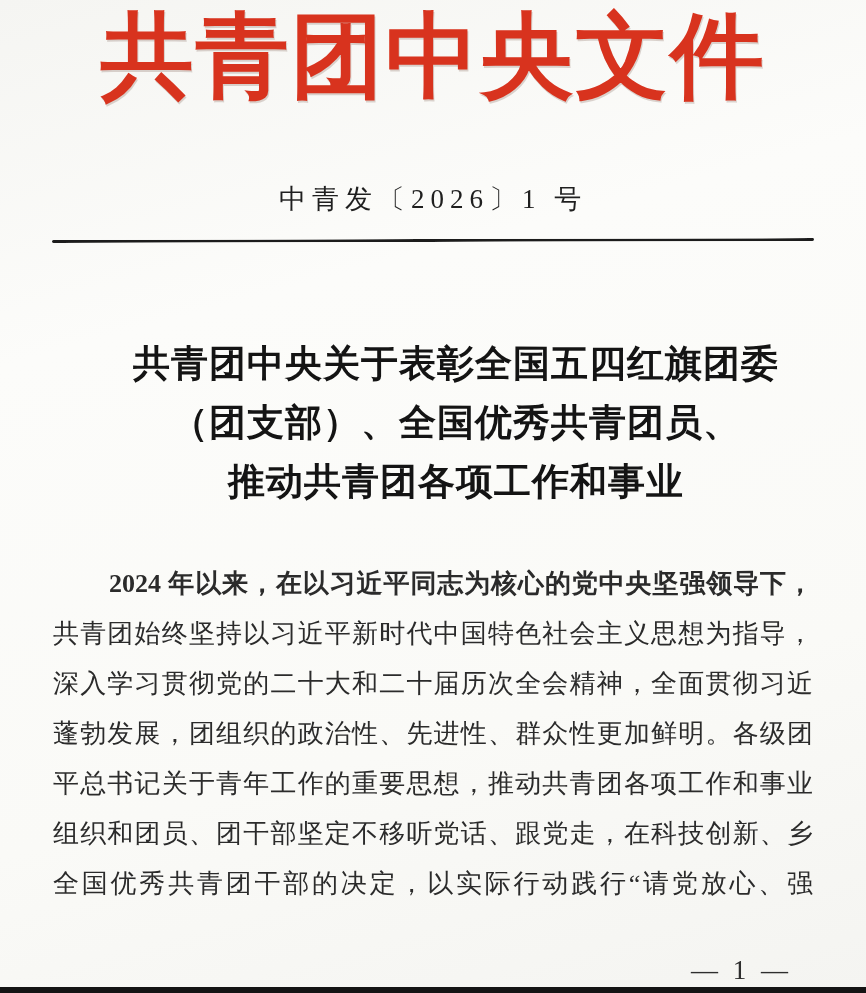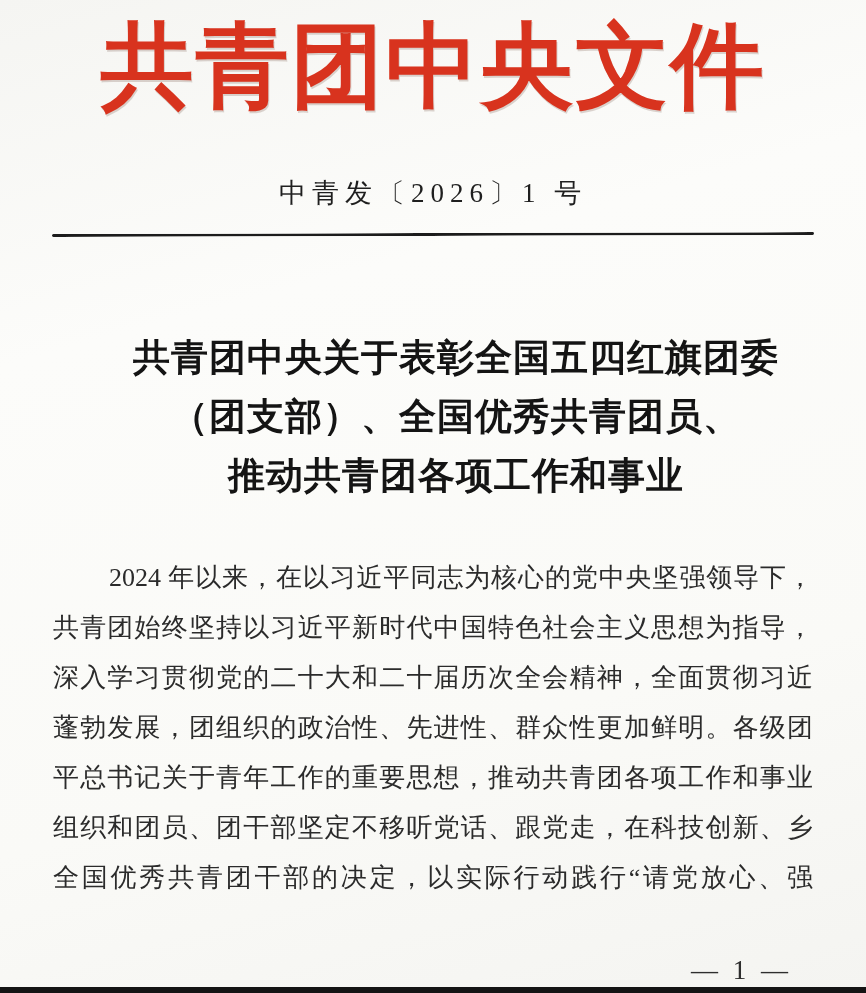--- a/index.html
+++ b/index.html
@@ -12,34 +12,33 @@
     background: linear-gradient(165deg, #f5f5f2 0%, #fcfcfa 30%, #fafaf7 70%, #f4f4f1 100%);
     font-family: "Liberation Serif", "DejaVu Serif", serif;
     color: #262626;
   }
   .doc-page {
     position: absolute;
     inset: 0;
   }
   
   .red-head {
-    margin-top: 10px;
     width: 100%;
     text-align: center;
     font-size: 93px;
     line-height: 1.22;
     font-weight: 900;
     color: #d8331e;
     letter-spacing: 2px;
     text-shadow: 1px 2px 0 rgba(70, 25, 12, 0.18);
     white-space: nowrap;
   }
   
   .doc-number {
-    margin-top: 52px;
+    margin-top: 68px;
     width: 100%;
     text-align: center;
     font-size: 27px;
     letter-spacing: 6px;
     color: #1f1f1f;
   }
   
   .divider {
     margin: 22px auto 0 auto;
     width: 762px;
@@ -69,21 +68,21 @@
   .body-line {
     font-size: 26px;
     line-height: 50px;
     height: 50px;
     color: #2b2b2b;
     text-align: justify;
     text-align-last: justify;
     white-space: nowrap;
     overflow: visible;
   }
-  .body-line.indent { text-indent: 2.15em; }
+  .body-line.indent { text-indent: 2.15em; font-weight: bold; }
   
   .page-number {
     position: absolute;
     right: 74px;
     bottom: 7px;
     font-size: 27px;
     letter-spacing: 4px;
     color: #2e2e2e;
     white-space: nowrap;
   }

